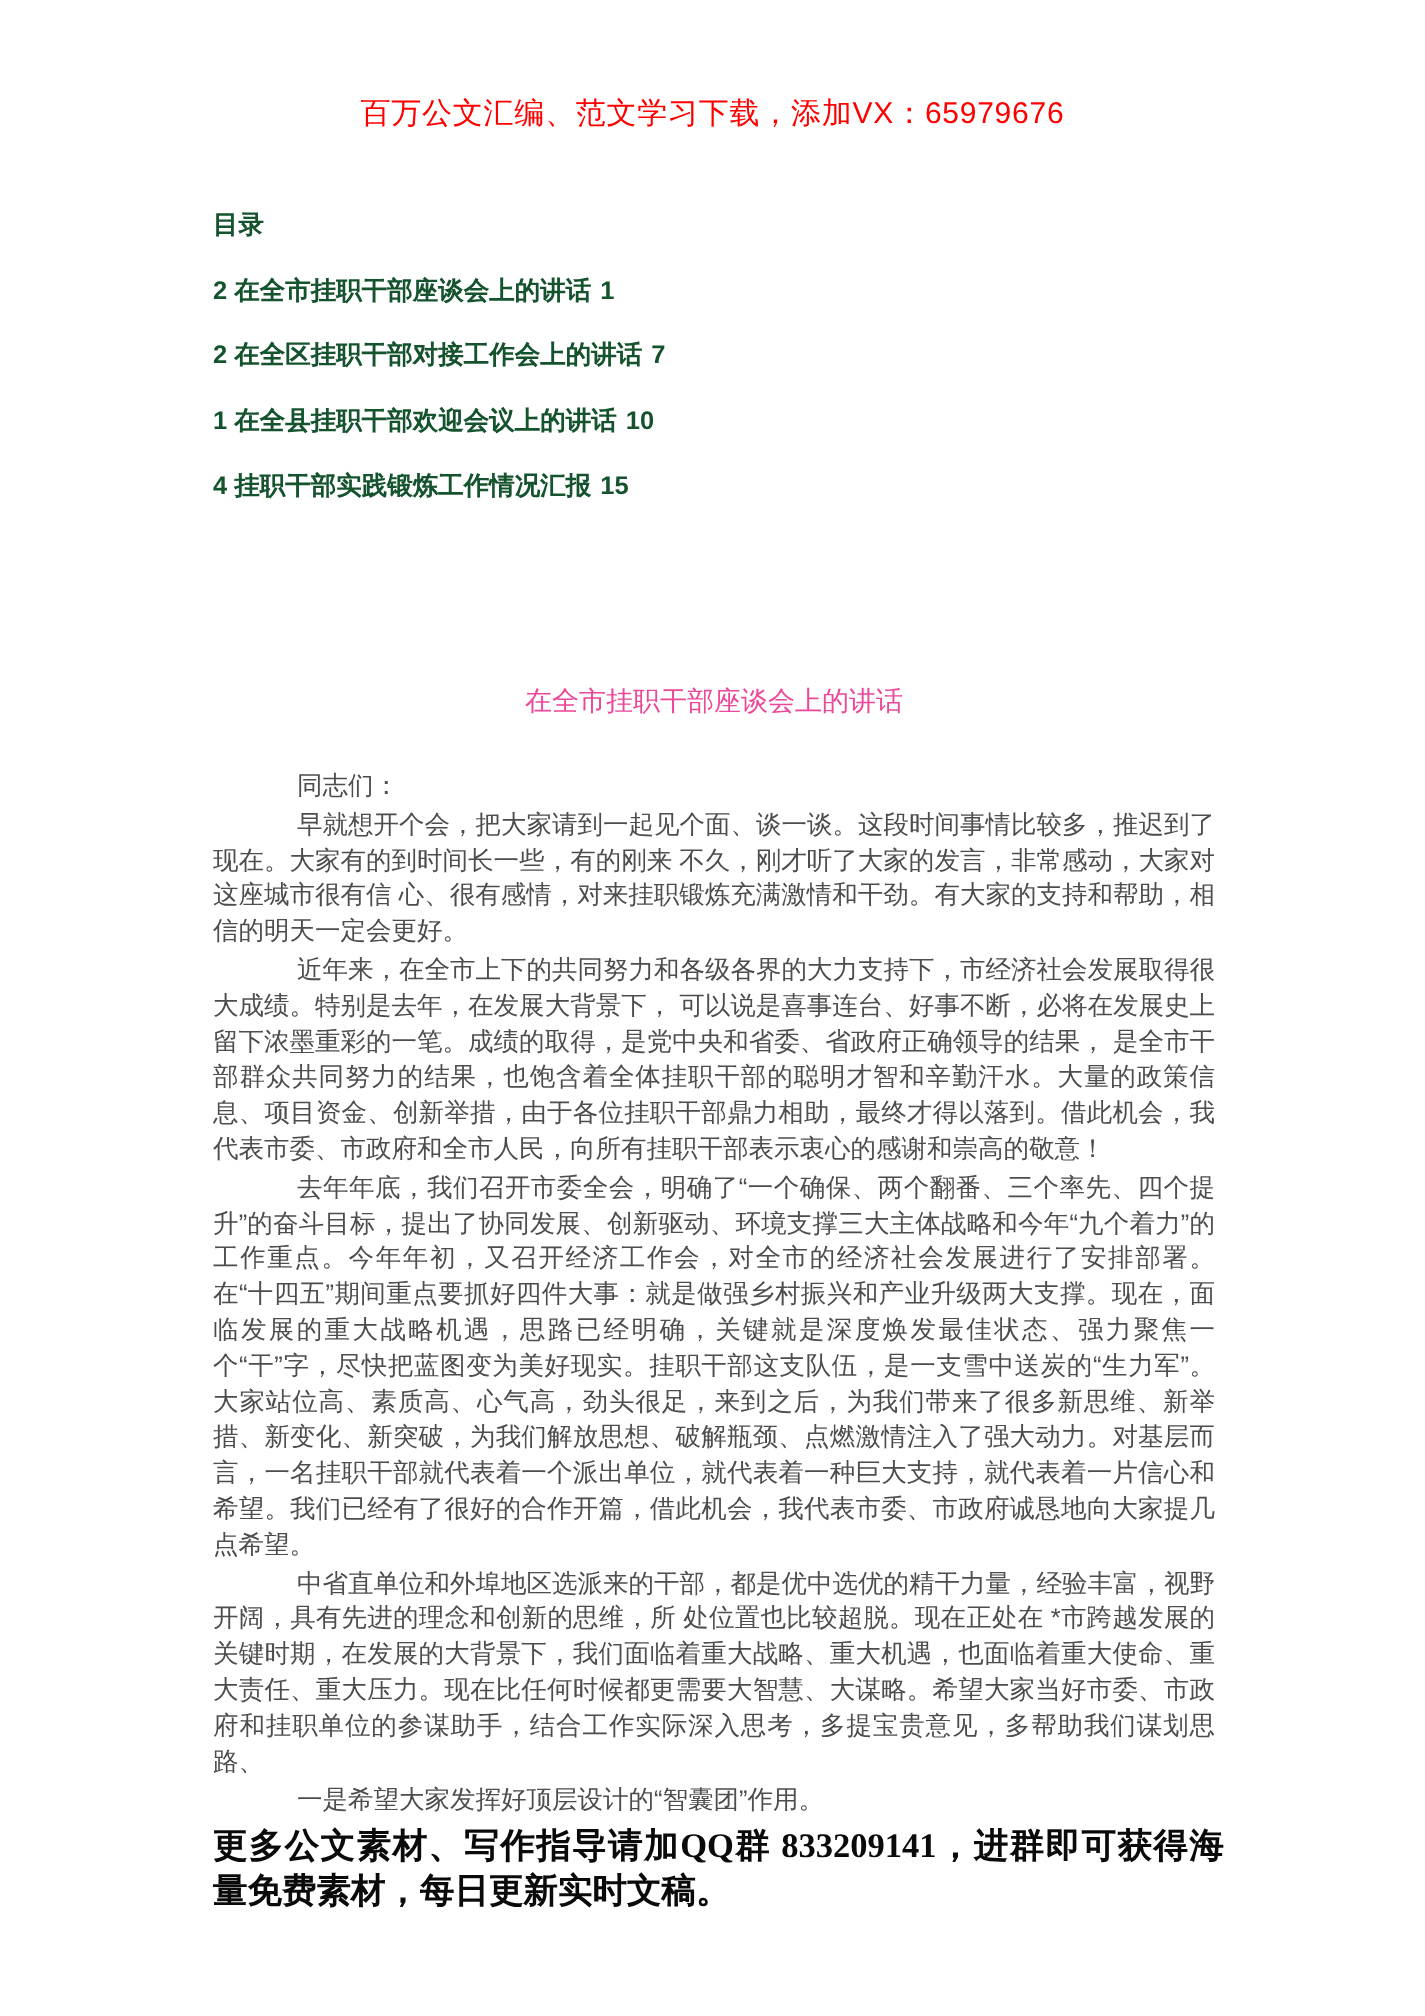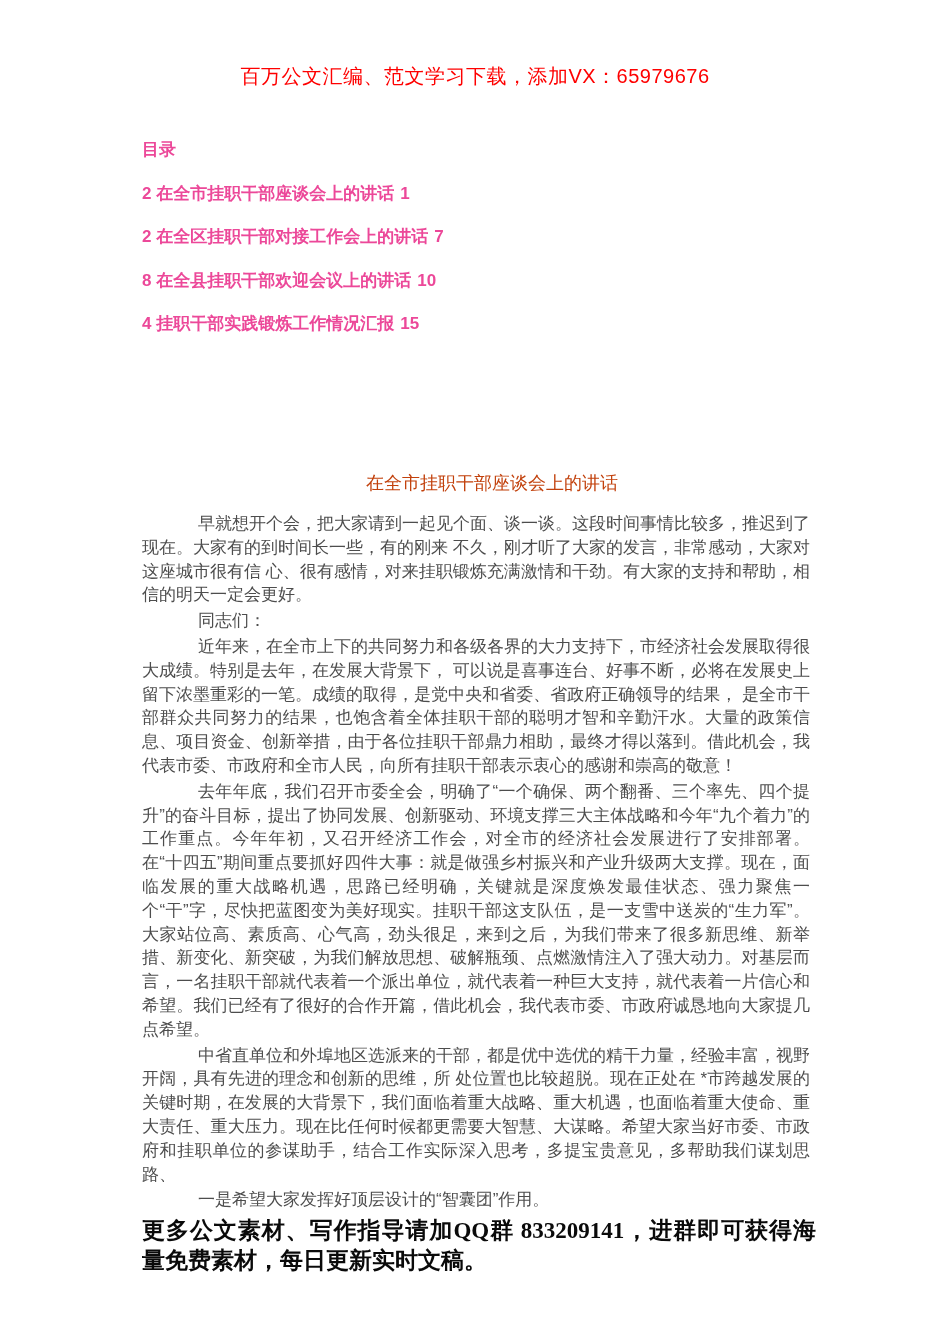--- a/index.html
+++ b/index.html
@@ -27,38 +27,38 @@
     letter-spacing: 0.5px;
   }
   .toc {
     position: absolute;
     top: 139px;
     left: 142px;
     width: 670px;
   }
   .toc-heading,
   .toc-item {
-    color: #ec4899;
+    color: #14532d;
     font-weight: bold;
     font-size: 17px;
     line-height: 22px;
     margin-bottom: 21.5px;
   }
   .toc-item { cursor: pointer; }
   .toc-page { margin-left: 6px; }
   .doc-title {
     position: absolute;
     top: 456px;
     left: 142px;
     width: 668px;
-    margin: 16px;
+    margin: 0;
     text-align: center;
     font-size: 18px;
     font-weight: normal;
-    color: #c2410c;
+    color: #ec4899;
     line-height: 22px;
   }
   .doc-body {
     position: absolute;
     top: 512px;
     left: 142px;
     width: 668px;
     color: #4d4d4d;
     font-size: 17px;
     line-height: 23.8px;
@@ -91,32 +91,32 @@
   <nav class="toc">
     <div class="toc-heading">目录</div>
 
     <div class="toc-item">
       <span>2 在全市挂职干部座谈会上的讲话</span><span class="toc-page">1</span>
     </div>
     <div class="toc-item">
       <span>2 在全区挂职干部对接工作会上的讲话</span><span class="toc-page">7</span>
     </div>
     <div class="toc-item">
-      <span>8 在全县挂职干部欢迎会议上的讲话</span><span class="toc-page">10</span>
+      <span>1 在全县挂职干部欢迎会议上的讲话</span><span class="toc-page">10</span>
     </div>
     <div class="toc-item">
       <span>4 挂职干部实践锻炼工作情况汇报</span><span class="toc-page">15</span>
     </div>
   </nav>
 
   <h1 class="doc-title">在全市挂职干部座谈会上的讲话</h1>
 
   <section class="doc-body">
+    <p>同志们：</p>
     <p>早就想开个会，把大家请到一起见个面、谈一谈。这段时间事情比较多，推迟到了现在。大家有的到时间长一些，有的刚来 不久，刚才听了大家的发言，非常感动，大家对这座城市很有信 心、很有感情，对来挂职锻炼充满激情和干劲。有大家的支持和帮助，相信的明天一定会更好。</p>
-    <p>同志们：</p>
     <p>近年来，在全市上下的共同努力和各级各界的大力支持下，市经济社会发展取得很大成绩。特别是去年，在发展大背景下， 可以说是喜事连台、好事不断，必将在发展史上留下浓墨重彩的一笔。成绩的取得，是党中央和省委、省政府正确领导的结果， 是全市干部群众共同努力的结果，也饱含着全体挂职干部的聪明才智和辛勤汗水。大量的政策信息、项目资金、创新举措，由于各位挂职干部鼎力相助，最终才得以落到。借此机会，我代表市委、市政府和全市人民，向所有挂职干部表示衷心的感谢和崇高的敬意！</p>
     <p>去年年底，我们召开市委全会，明确了“一个确保、两个翻番、三个率先、四个提升”的奋斗目标，提出了协同发展、创新驱动、环境支撑三大主体战略和今年“九个着力”的工作重点。今年年初，又召开经济工作会，对全市的经济社会发展进行了安排部署。在“十四五”期间重点要抓好四件大事：就是做强乡村振兴和产业升级两大支撑。现在，面临发展的重大战略机遇，思路已经明确，关键就是深度焕发最佳状态、强力聚焦一个“干”字，尽快把蓝图变为美好现实。挂职干部这支队伍，是一支雪中送炭的“生力军”。大家站位高、素质高、心气高，劲头很足，来到之后，为我们带来了很多新思维、新举措、新变化、新突破，为我们解放思想、破解瓶颈、点燃激情注入了强大动力。对基层而言，一名挂职干部就代表着一个派出单位，就代表着一种巨大支持，就代表着一片信心和希望。我们已经有了很好的合作开篇，借此机会，我代表市委、市政府诚恳地向大家提几点希望。</p>
     <p>中省直单位和外埠地区选派来的干部，都是优中选优的精干力量，经验丰富，视野开阔，具有先进的理念和创新的思维，所 处位置也比较超脱。现在正处在 *市跨越发展的关键时期，在发展的大背景下，我们面临着重大战略、重大机遇，也面临着重大使命、重大责任、重大压力。现在比任何时候都更需要大智慧、大谋略。希望大家当好市委、市政府和挂职单位的参谋助手，结合工作实际深入思考，多提宝贵意见，多帮助我们谋划思路、</p>
     <p>一是希望大家发挥好顶层设计的“智囊团”作用。</p>
   </section>
 
   <div class="promo-footer">更多公文素材、写作指导请加QQ群 833209141，进群即可获得海量免费素材，每日更新实时文稿。</div>
 
 </div>
 

